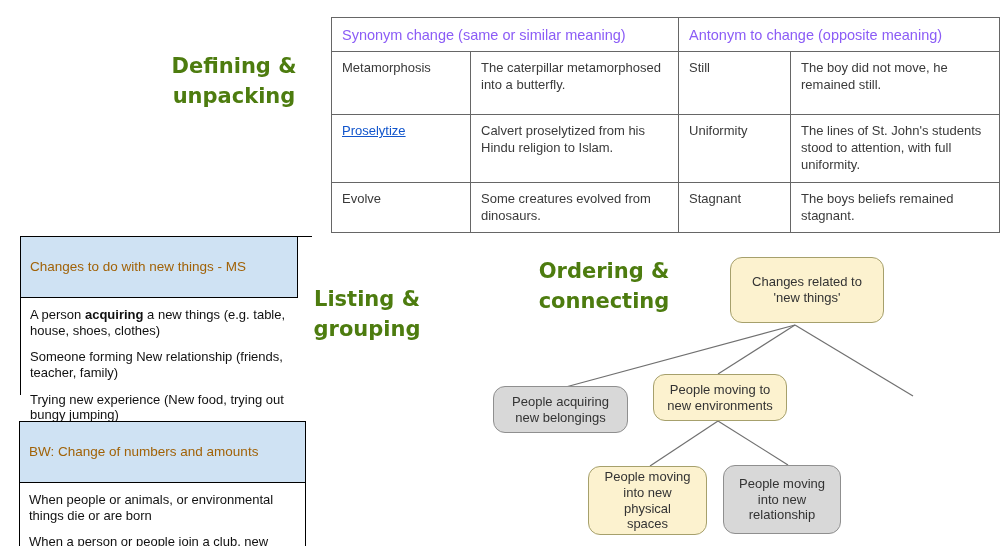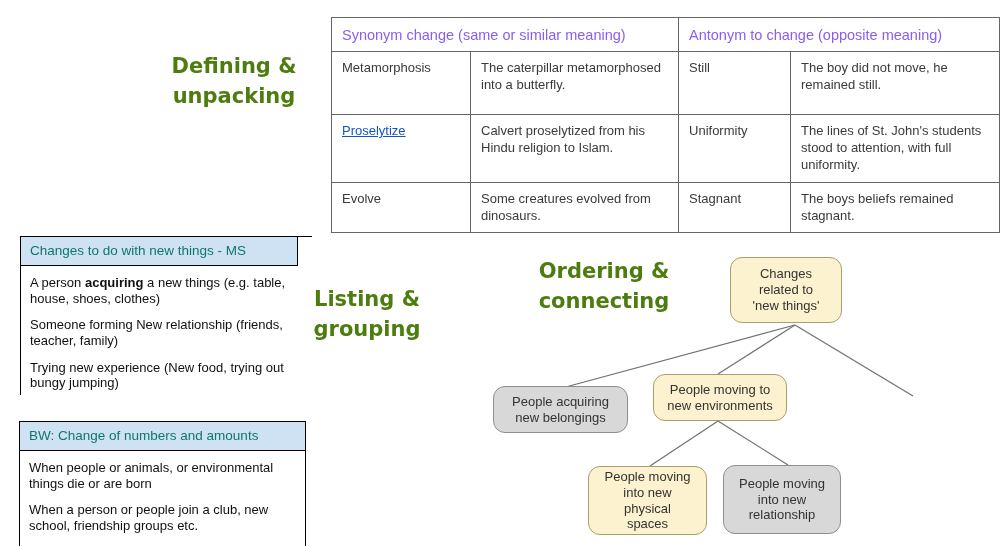--- a/index.html
+++ b/index.html
@@ -46,35 +46,35 @@
   #note-box-1 .note-header{
     width:277px;box-sizing:border-box;border-right:1.5px solid #000;
     border-bottom:1.5px solid #000;
   }
   #note-box-2{
     left:19px;top:421px;width:287px;height:125px;
     border:1.5px solid #000;border-bottom:none;box-sizing:border-box;overflow:hidden;
   }
   #note-box-2 .note-header{border-bottom:1.5px solid #000;}
   .note-header{
-    background:#cfe2f3;padding:6px 9px;font-size:13.5px;line-height:1.2;color:#0f766e;
+    background:#cfe2f3;padding:22px 9px;font-size:13.5px;line-height:1.2;color:#a16207;
   }
   .note-body{padding:9px 8px 0 9px;}
   .note-body p{margin:0 0 11px 0;line-height:1.2;}
 
   
   .tree-lines{position:absolute;left:0;top:0;width:1000px;height:546px;pointer-events:none;}
   .tree-node{
     position:absolute;box-sizing:border-box;border-radius:12px;
     display:flex;align-items:center;justify-content:center;text-align:center;
     font-size:13px;line-height:1.22;color:#333;padding:2px 6px;
   }
   .node-yellow{background:#fcf2cf;border:1.2px solid #a6a06c;}
   .node-gray{background:#d8d8d8;border:1.2px solid #8f8f8f;}
-  #node-root{left:730px;top:257px;width:112px;height:66px;padding:2px 14px;}
+  #node-root{left:730px;top:257px;width:154px;height:66px;padding:2px 14px;}
   #node-acquiring{left:493px;top:386px;width:135px;height:47px;}
   #node-environments{left:653px;top:374px;width:134px;height:47px;}
   #node-nature{left:848px;top:396px;width:134px;height:47px;padding:2px 11px;}
   #node-physical{left:588px;top:466px;width:119px;height:69px;padding:2px 14px;}
   #node-relationship{left:723px;top:465px;width:118px;height:69px;padding:2px 12px;}
 </style>
 </head>
 <body>
 
 <div class="canvas">

